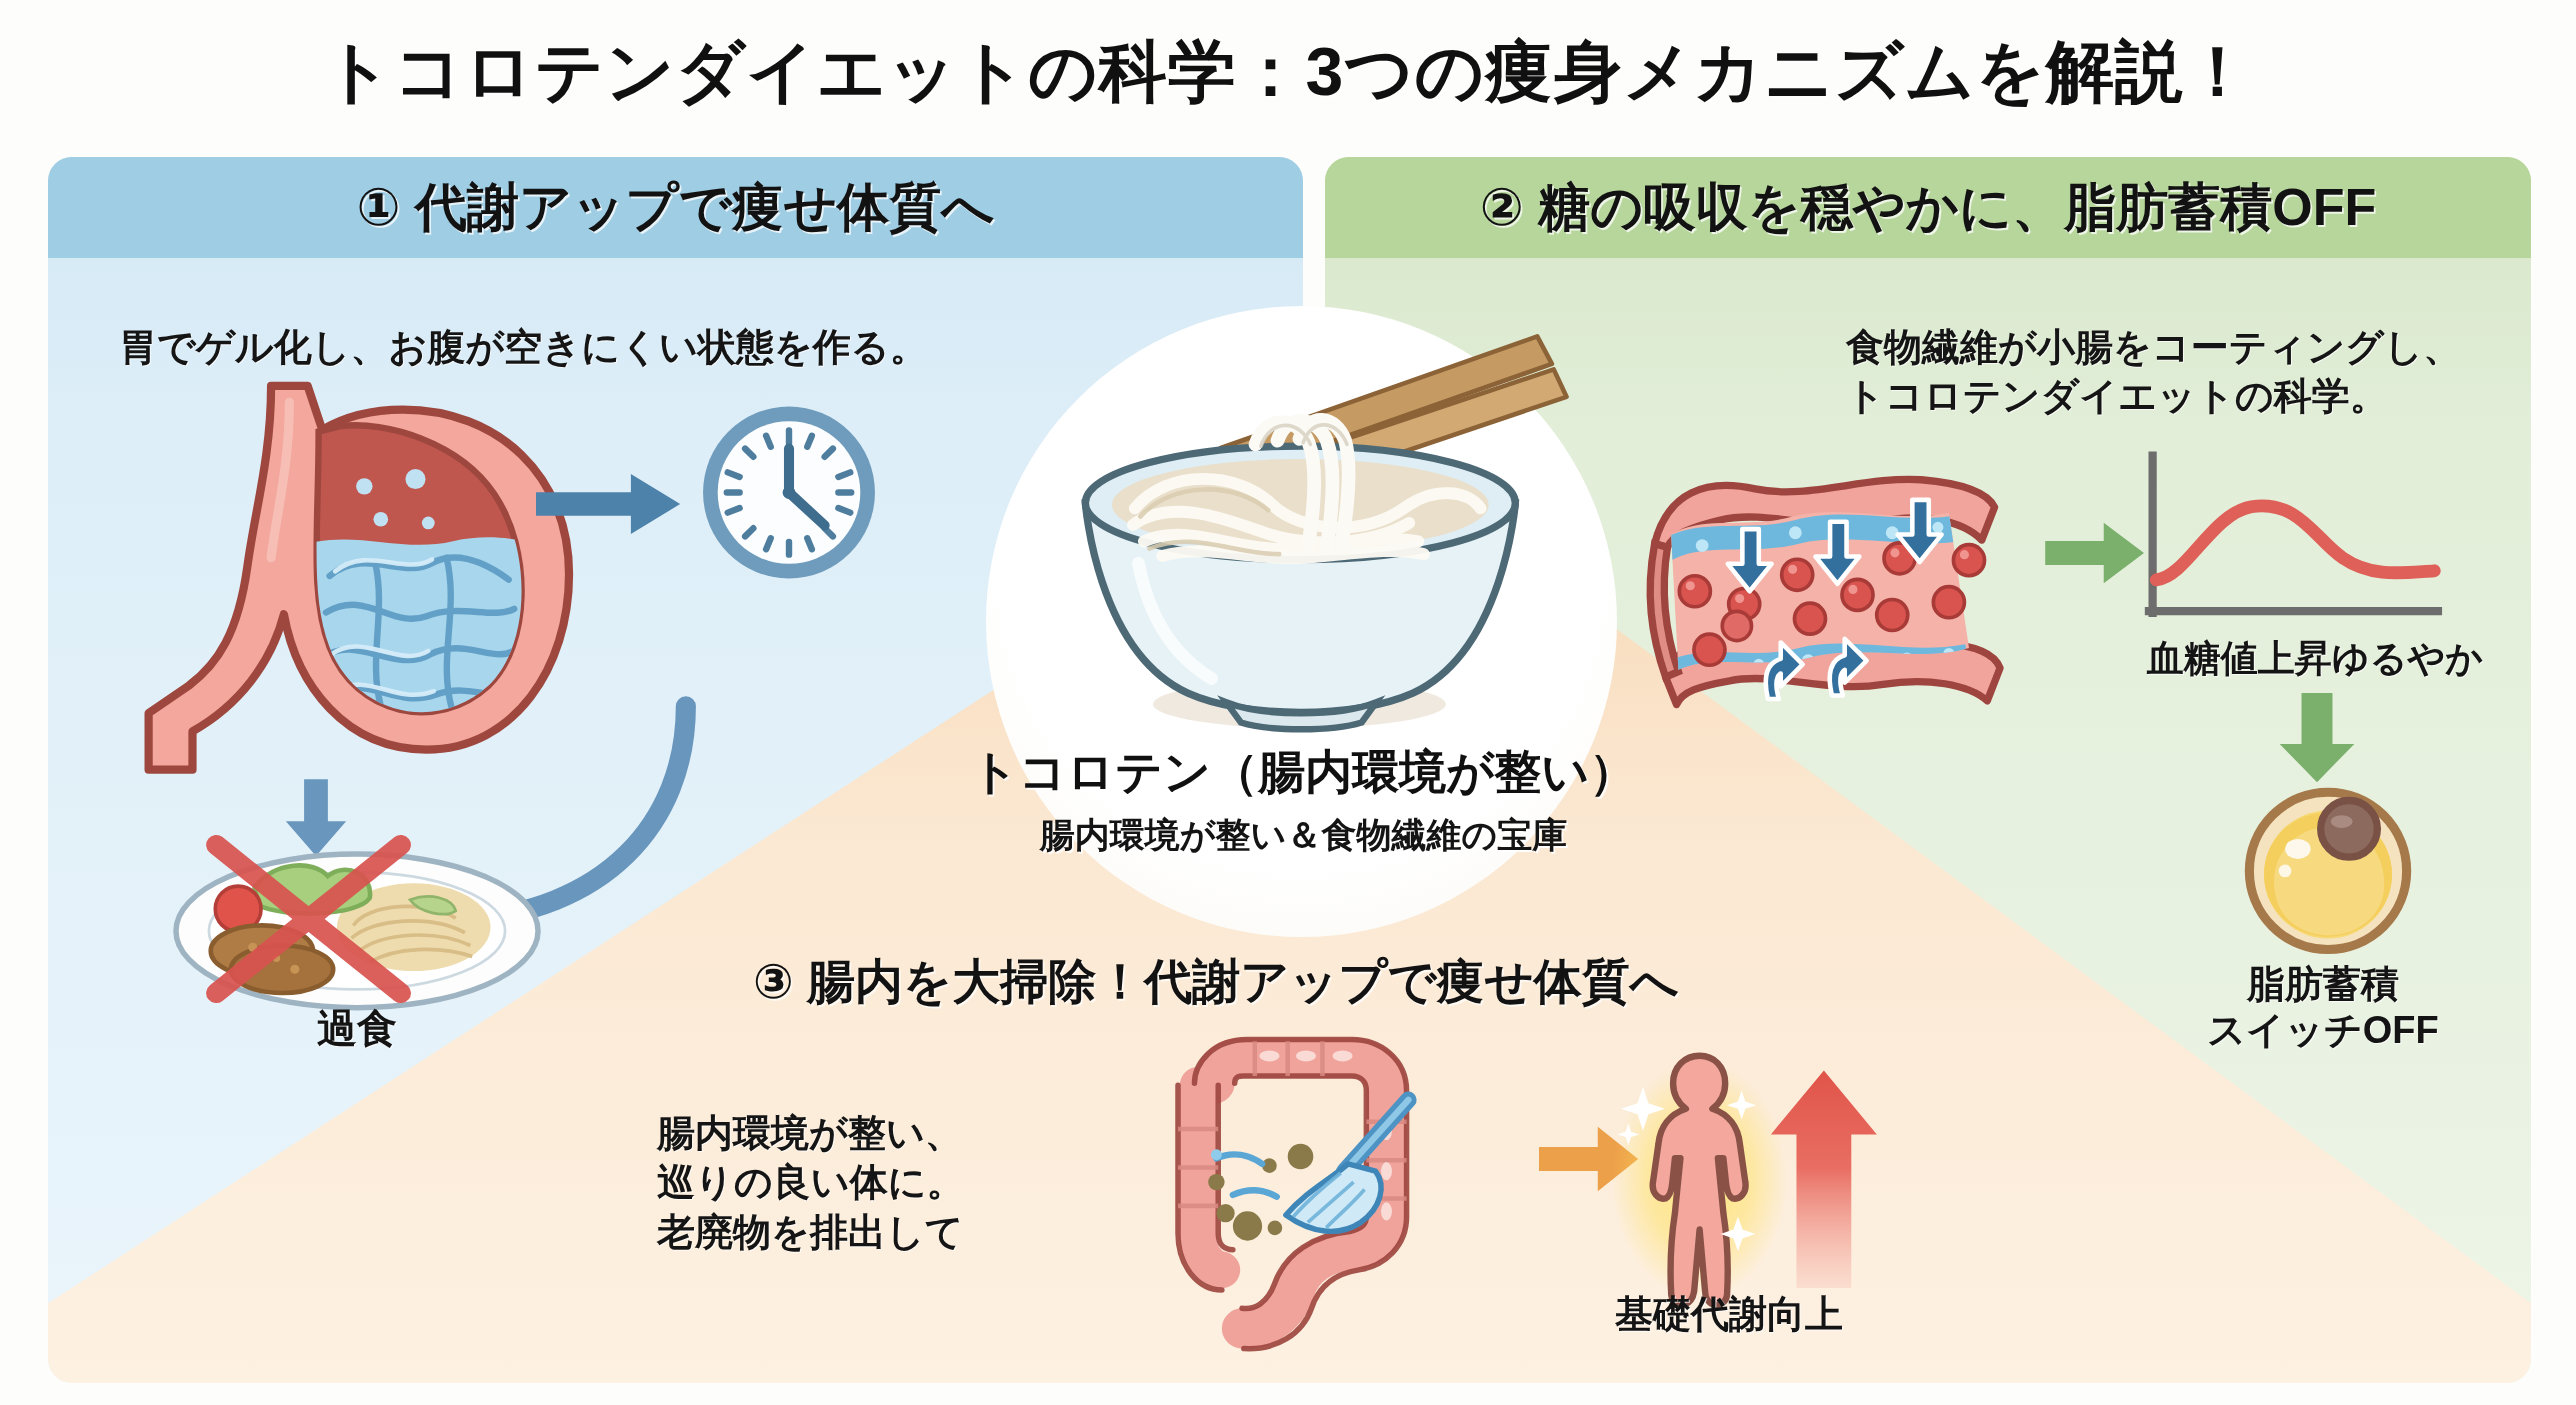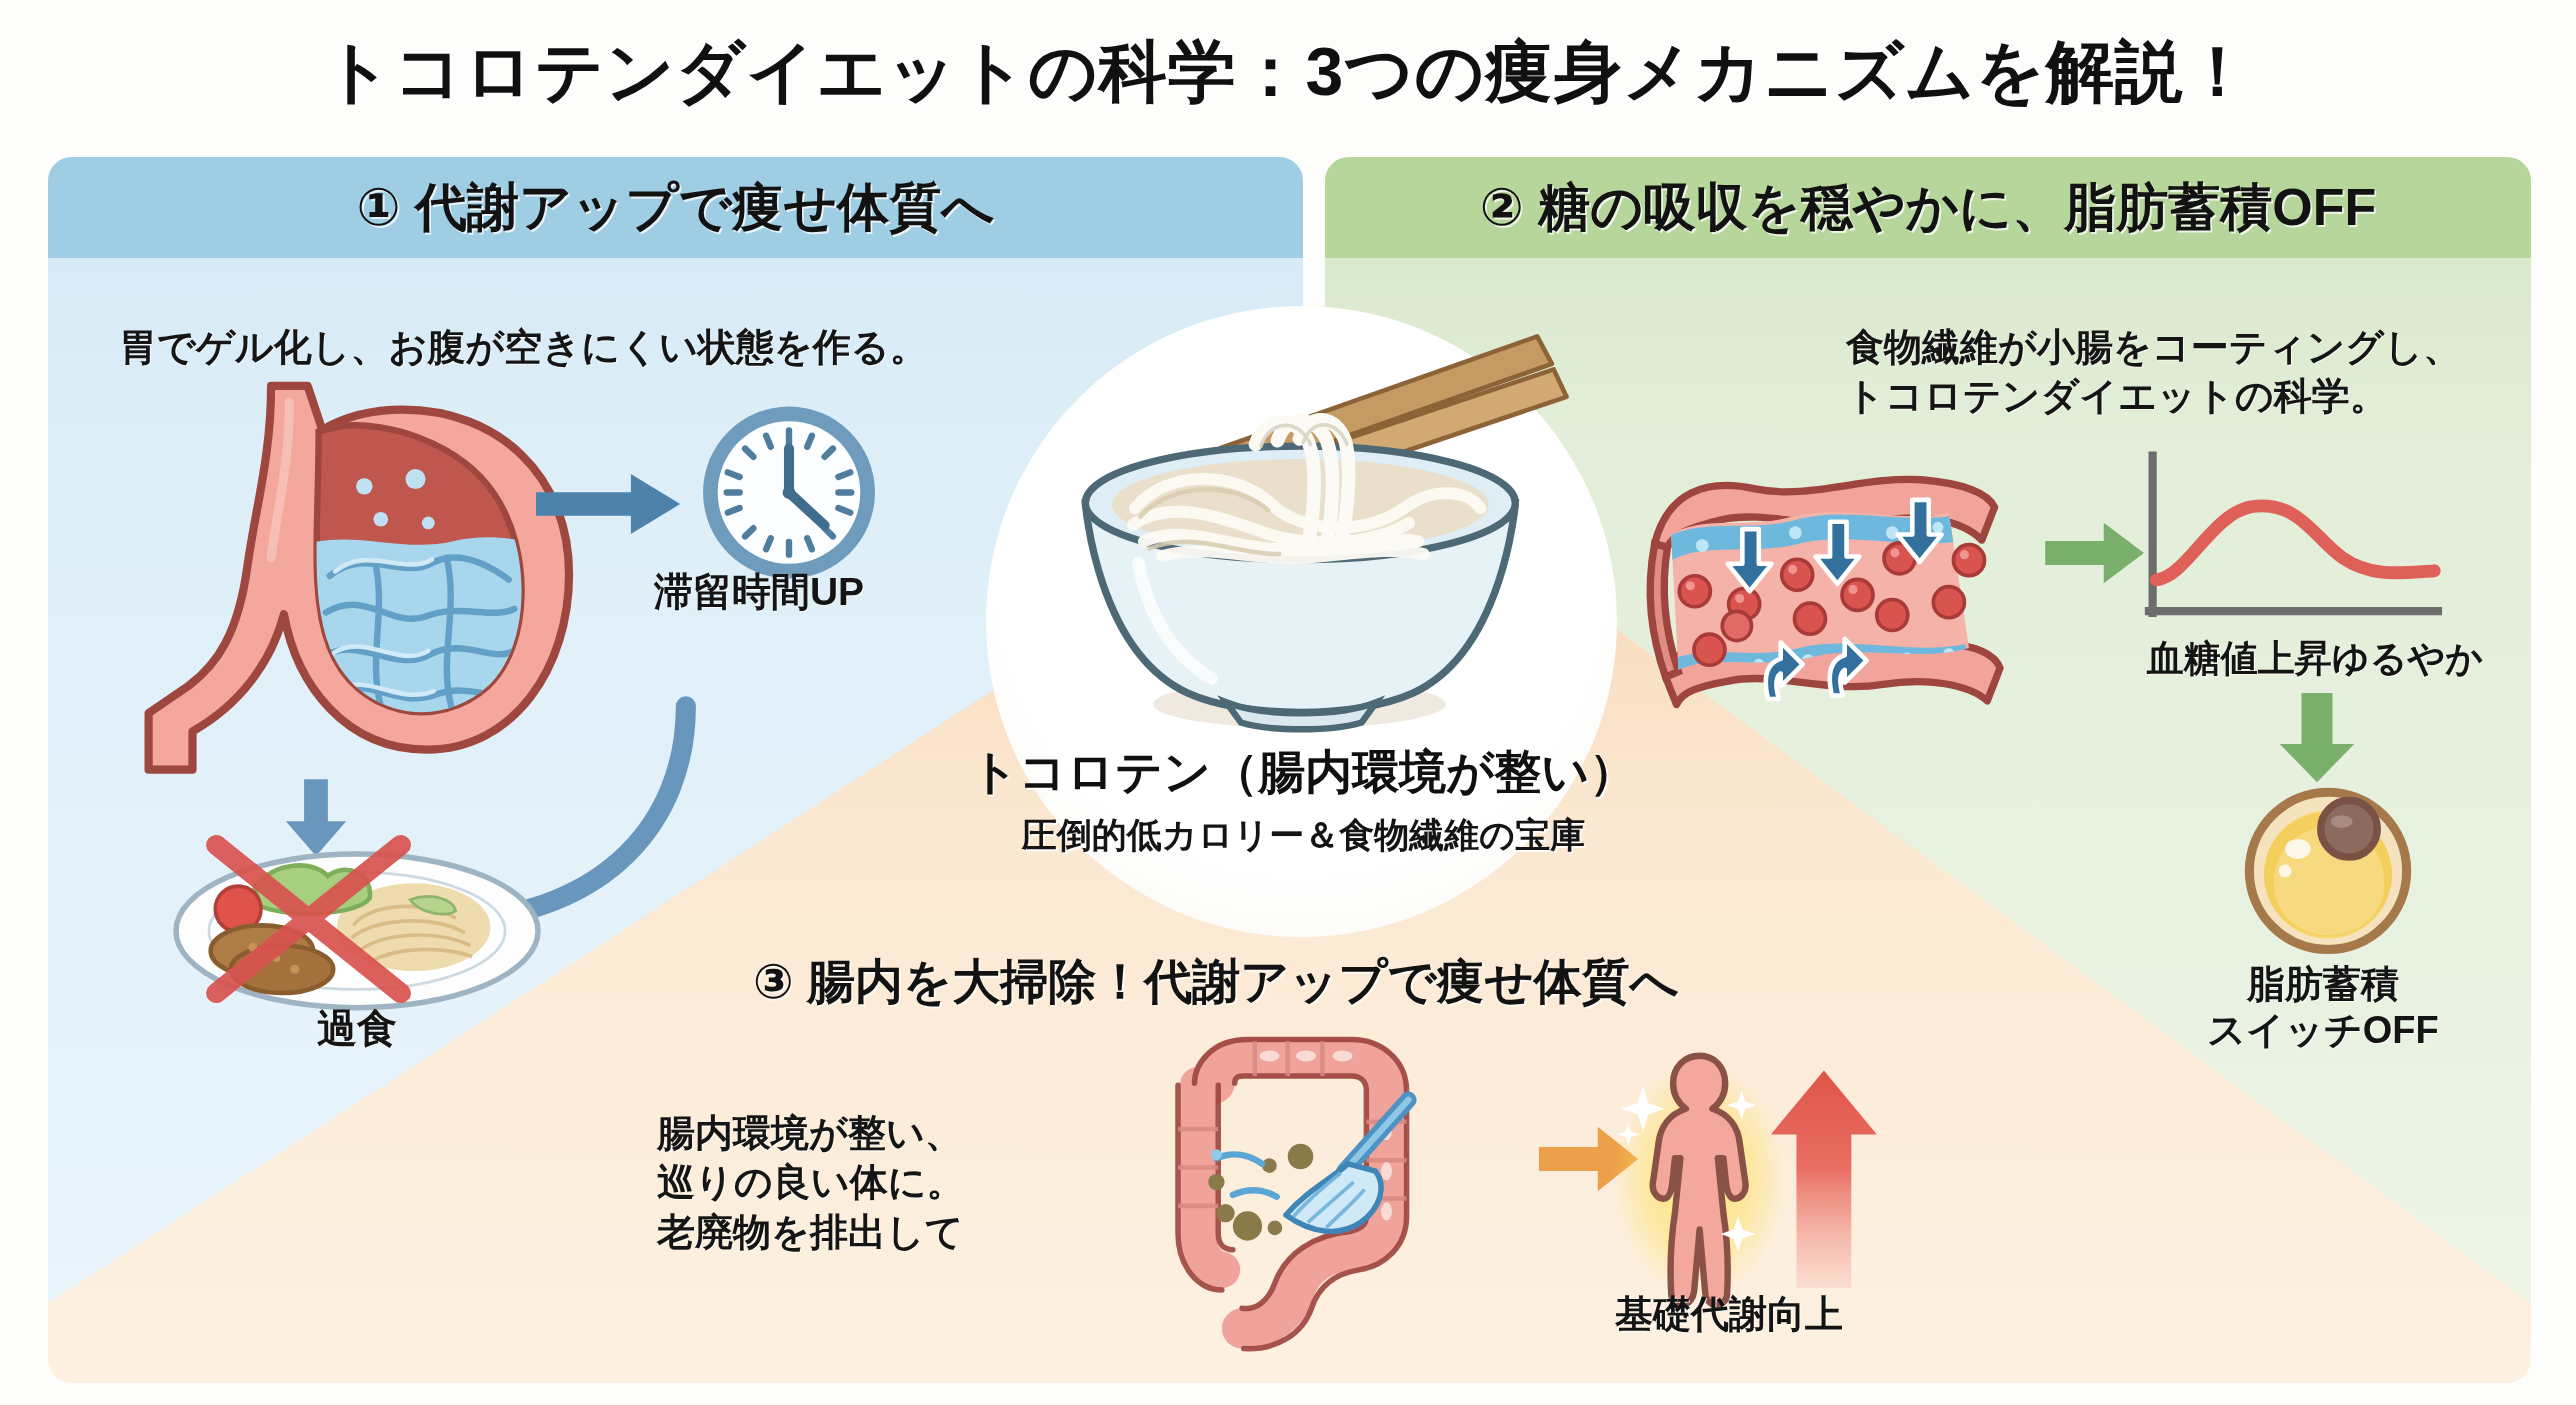--- a/index.html
+++ b/index.html
@@ -210,21 +210,20 @@
         <line x1="159" y1="117" x2="172" y2="122"></line>
         <line x1="80" y1="162" x2="85" y2="150"></line>
         <line x1="125" y1="50" x2="130" y2="38"></line>
       </g>
       <line x1="105" y1="100" x2="105" y2="52" stroke="#3f6d8d" stroke-width="11" stroke-linecap="round"></line>
       <line x1="105" y1="100" x2="144" y2="136" stroke="#3f6d8d" stroke-width="11" stroke-linecap="round"></line>
       <circle cx="105" cy="100" r="7" fill="#3f6d8d"></circle>
     </svg>
   </div>
 
-  <div class="lbl" id="lbl-stay">滞留時間UP</div>
 
   <div class="art" id="arr-stomach-plate">
     <svg viewBox="0 0 430 320" width="393" height="293">
       <path d="M420 12 C420 140 330 238 172 246" fill="none" stroke="#6896bd" stroke-width="22" stroke-linecap="round"></path>
       <path d="M196 212 L136 248 L198 284 Z" fill="#6896bd"></path>
     </svg>
   </div>
 
   <div class="art" style="left:284px;top:779px;width:64px;height:79px;">
     <svg viewBox="0 0 70 86" width="64" height="79">
@@ -303,21 +302,21 @@
         <path d="M304 124 C314 96 342 100 352 126"></path>
       </g>
 
       <path d="M124 256 C136 318 164 358 204 382" fill="none" stroke="#ffffff" stroke-width="14" stroke-linecap="round" opacity=".75"></path>
 
       <path d="M220 408 C260 424 344 424 384 408 L368 430 C336 440 268 440 236 430 Z" fill="#dbe9ee" stroke="#4d6976" stroke-width="7"></path>
     </svg>
   </div>
 
   <div id="center-title">トコロテン（腸内環境が整い）</div>
-  <div id="center-sub">圧倒的低カロリー＆食物繊維の宝庫</div>
+  <div id="center-sub">腸内環境が整い＆食物繊維の宝庫</div>
 
   <div class="art" id="art-intestine">
     <svg viewBox="0 0 460 290" width="421" height="265">
       <defs>
         <clipPath id="gutLumen">
           <path d="M26 86 C60 64 112 80 160 66 C214 52 276 74 330 62 L352 210 C300 226 236 206 180 220 C126 234 70 216 34 234 Z"></path>
         </clipPath>
       </defs>
 
       <path d="M8 96 C22 40 64 24 118 36 C176 48 236 22 300 26 C346 30 372 40 380 56 L366 92 C344 70 300 62 252 72 C192 84 132 58 80 70 C46 78 28 86 22 100 Z" fill="#f0a49c" stroke="#9d453e" stroke-width="8" stroke-linejoin="round"></path>

